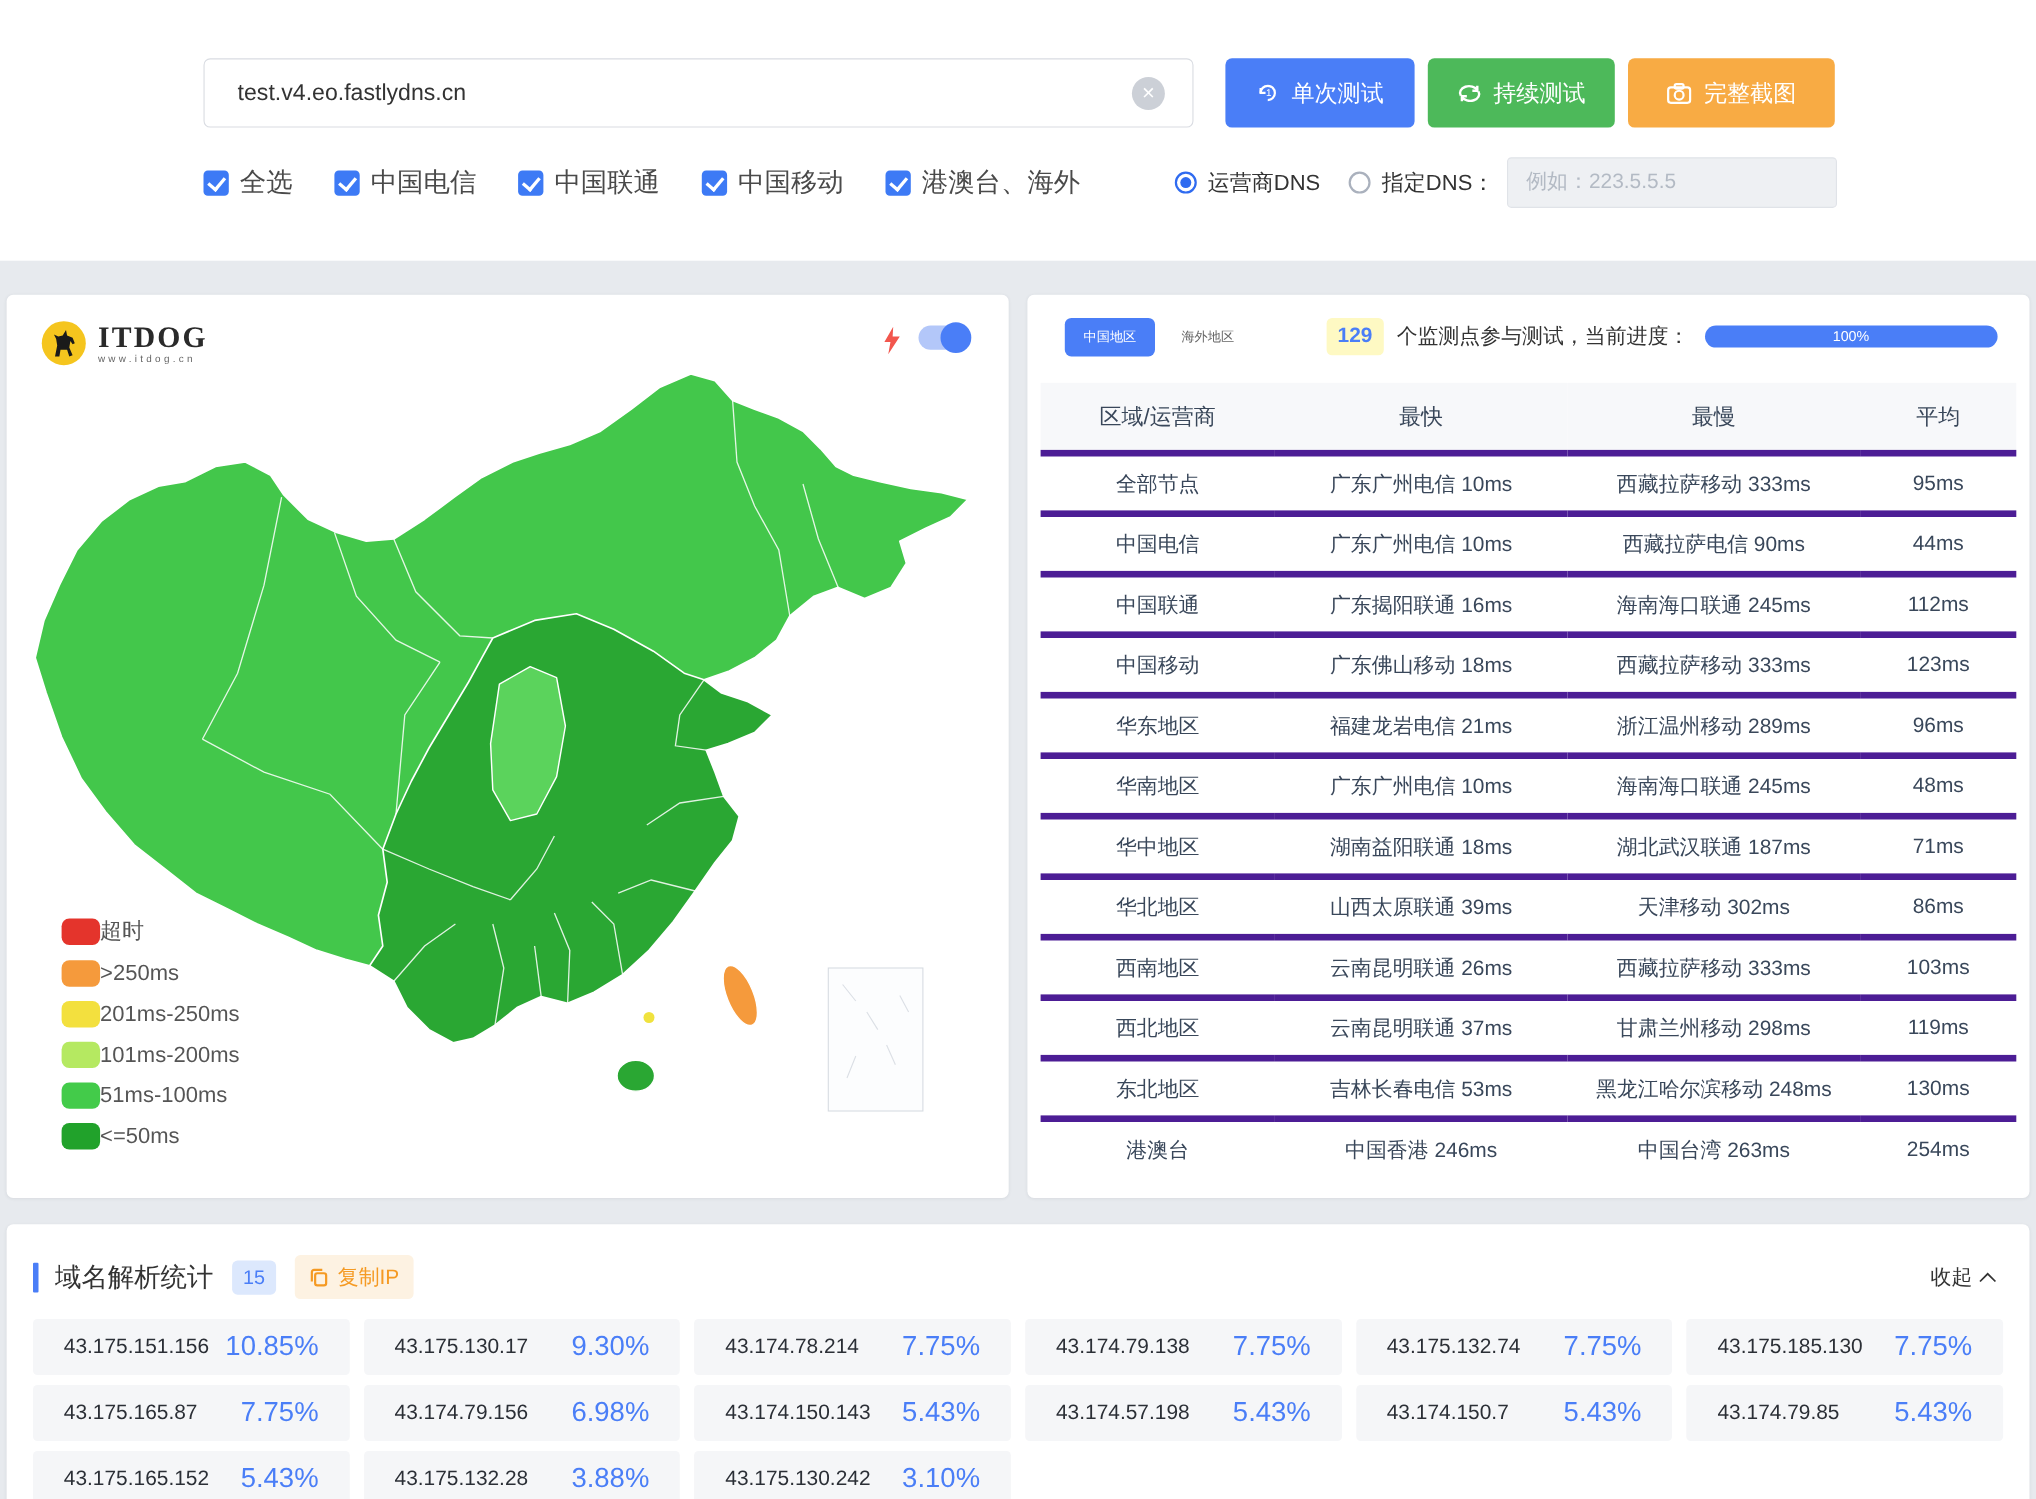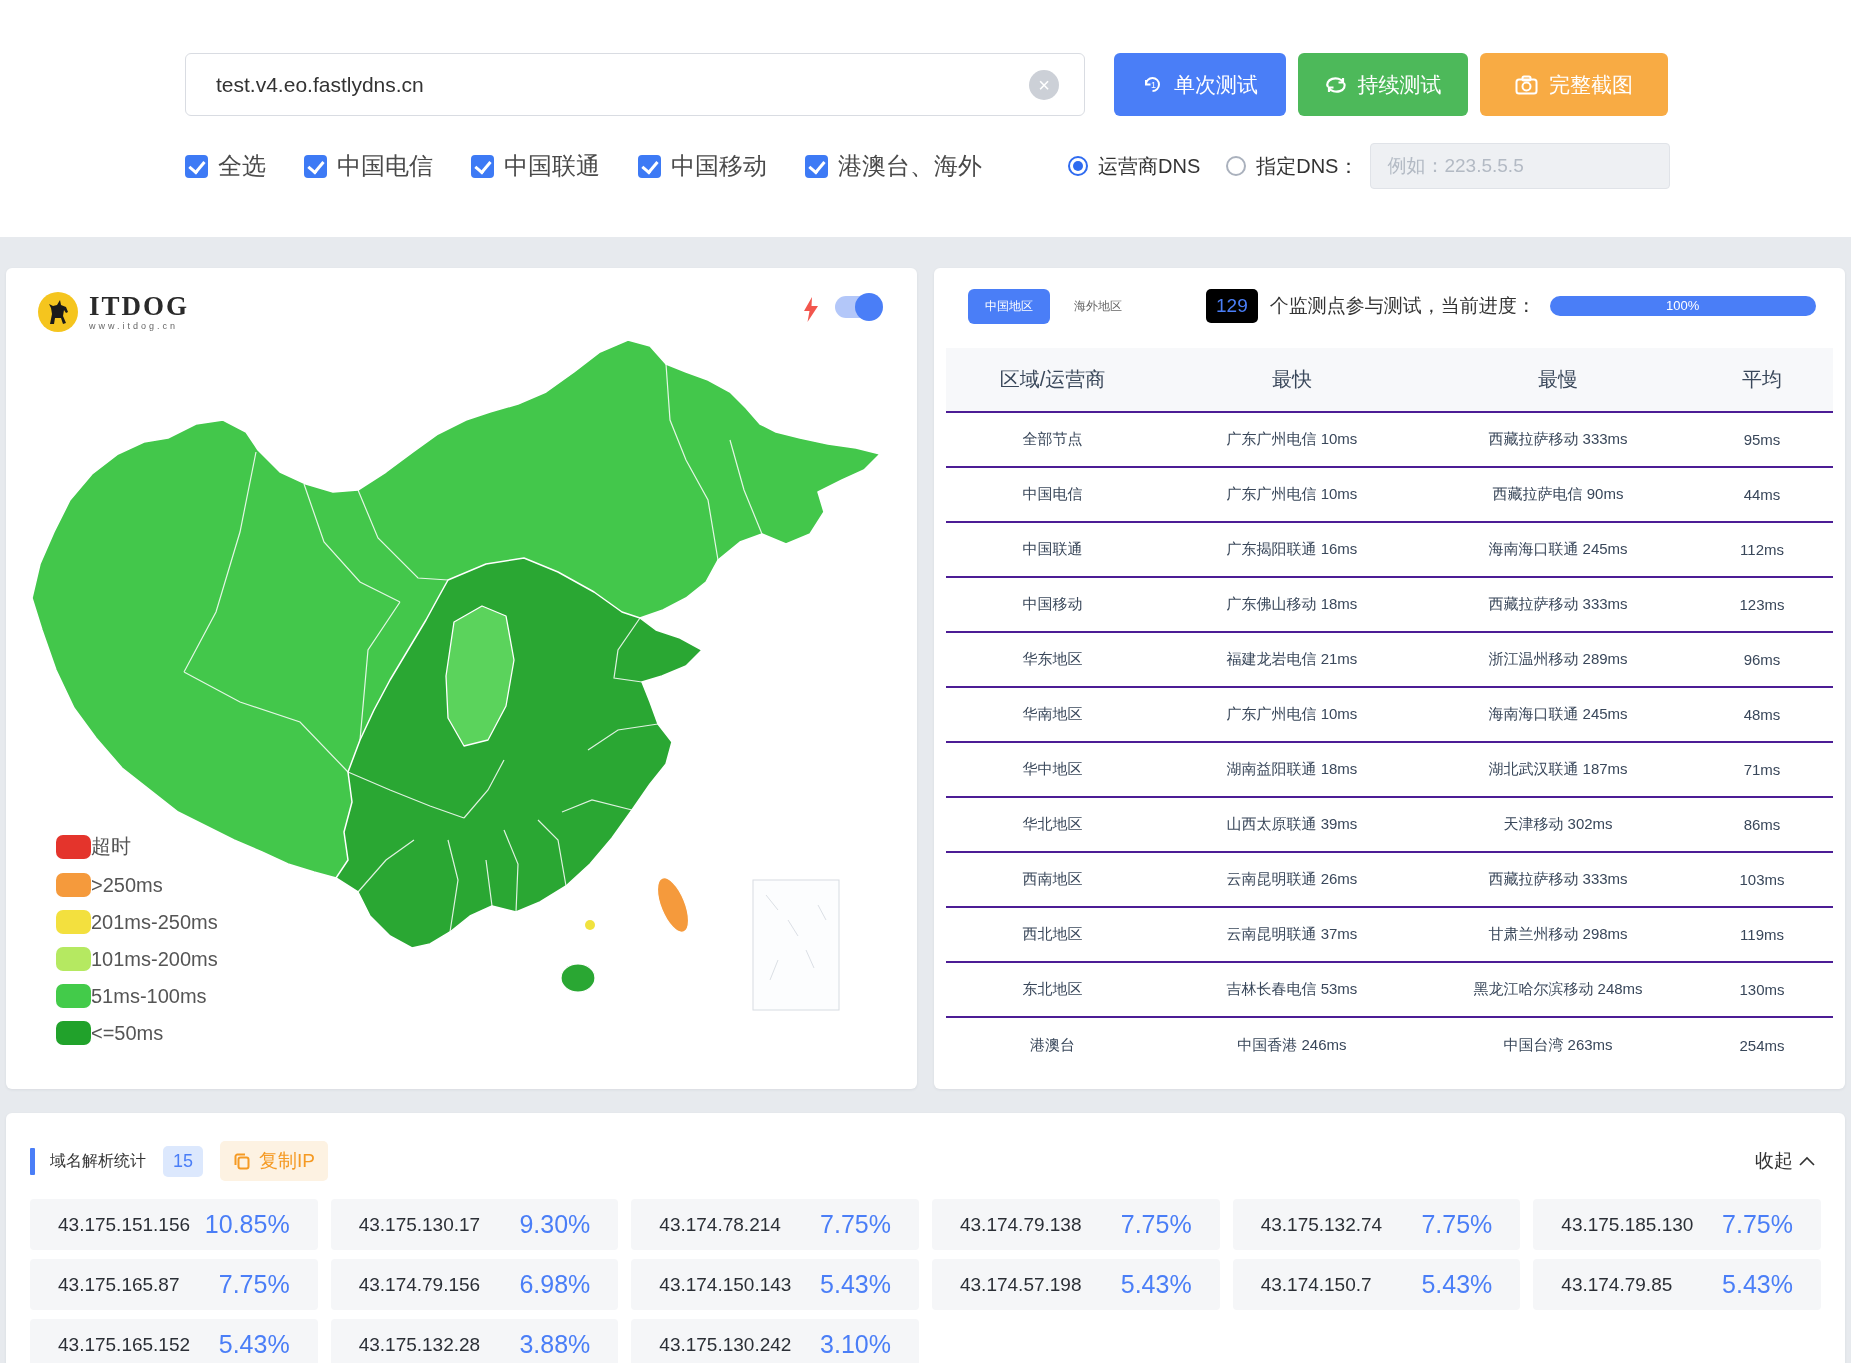--- a/index.html
+++ b/index.html
@@ -73,36 +73,36 @@
   .legend { position:absolute; left:50px; bottom:44px; }
   .legend-item { display:flex; align-items:center; margin-top:13px; }
   .legend-swatch { width:35px; height:24px; border-radius:7px; flex:0 0 auto; }
   .legend-label { font-size:20px; color:#555; }
 
   
   .results-header { position:absolute; left:0; top:0; width:100%; height:76px; display:flex; align-items:center; padding:0 16px 0 34px; }
   .tab { font-size:12px; cursor:pointer; }
   .tab-active { background:#4a7ef7; color:#fff; padding:9px 17px; border-radius:6px; }
   .tab-plain  { color:#666; margin-left:24px; }
-  .count-badge { margin-left:84px; background:#000000; color:#4a7ef7; font-size:19px; padding:6px 10px; border-radius:5px; }
+  .count-badge { margin-left:84px; background:#fef9c3; color:#4a7ef7; font-size:19px; padding:6px 10px; border-radius:5px;font-weight:bold; }
   .monitor-text { font-size:19px; color:#333; margin-left:12px; }
   .progress { margin-left:14px; width:266px; height:20px; border-radius:10px; background:#4a7ef7; color:#fff; font-size:13px; line-height:20px; text-align:center; }
   .rtable { position:absolute; left:12px; top:80px; width:887px; border-collapse:collapse; table-layout:fixed; }
   .rtable th {
     height:64px; background:#f7f8fa; font-weight:normal; font-size:20px; color:#39475a; text-align:center;
   }
   .rtable td {
-    height:55px; font-size:15px; color:#39475a; text-align:center; border-top:2px solid #4c1d95;
+    height:55px; font-size:19px; color:#39475a; text-align:center; border-top:6px solid #4c1d95;
   }
   .c1 { width:24%; } .c2 { width:30%; } .c3 { width:30%; } .c4 { width:16%; }
 
   
   .stats-header { display:flex; align-items:center; padding:28px 30px 18px 24px; }
   .blue-bar { width:5px; height:27px; background:#4a7ef7; border-radius:1px; margin-right:15px; }
-  .stats-title { font-size:16px; color:#333; }
+  .stats-title { font-size:24px; color:#333; }
   .stats-badge { background:#dce8fd; color:#4a7ef7; font-size:18px; padding:5px 10px; border-radius:5px; margin-left:17px; }
   .copy-ip { display:flex; align-items:center; gap:8px; background:#fdf2e2; color:#f59a23; font-size:19px; padding:7px 13px; border-radius:5px; margin-left:17px; border:none; cursor:pointer; font-family:inherit; }
   .collapse { margin-left:auto; display:flex; align-items:center; gap:6px; font-size:19px; color:#333; cursor:pointer; }
   .ip-grid { display:grid; grid-template-columns:repeat(6,1fr); gap:9px 13px; padding:0 24px; }
   .ip-cell { background:#f5f6f8; border-radius:4px; height:51px; display:flex; align-items:center; justify-content:space-between; padding:0 28px; }
   .ip-addr { font-size:19px; color:#2b2f36; }
   .ip-pct  { font-size:25px; color:#4a7ef7; }
 </style>
 </head>
 <body>

